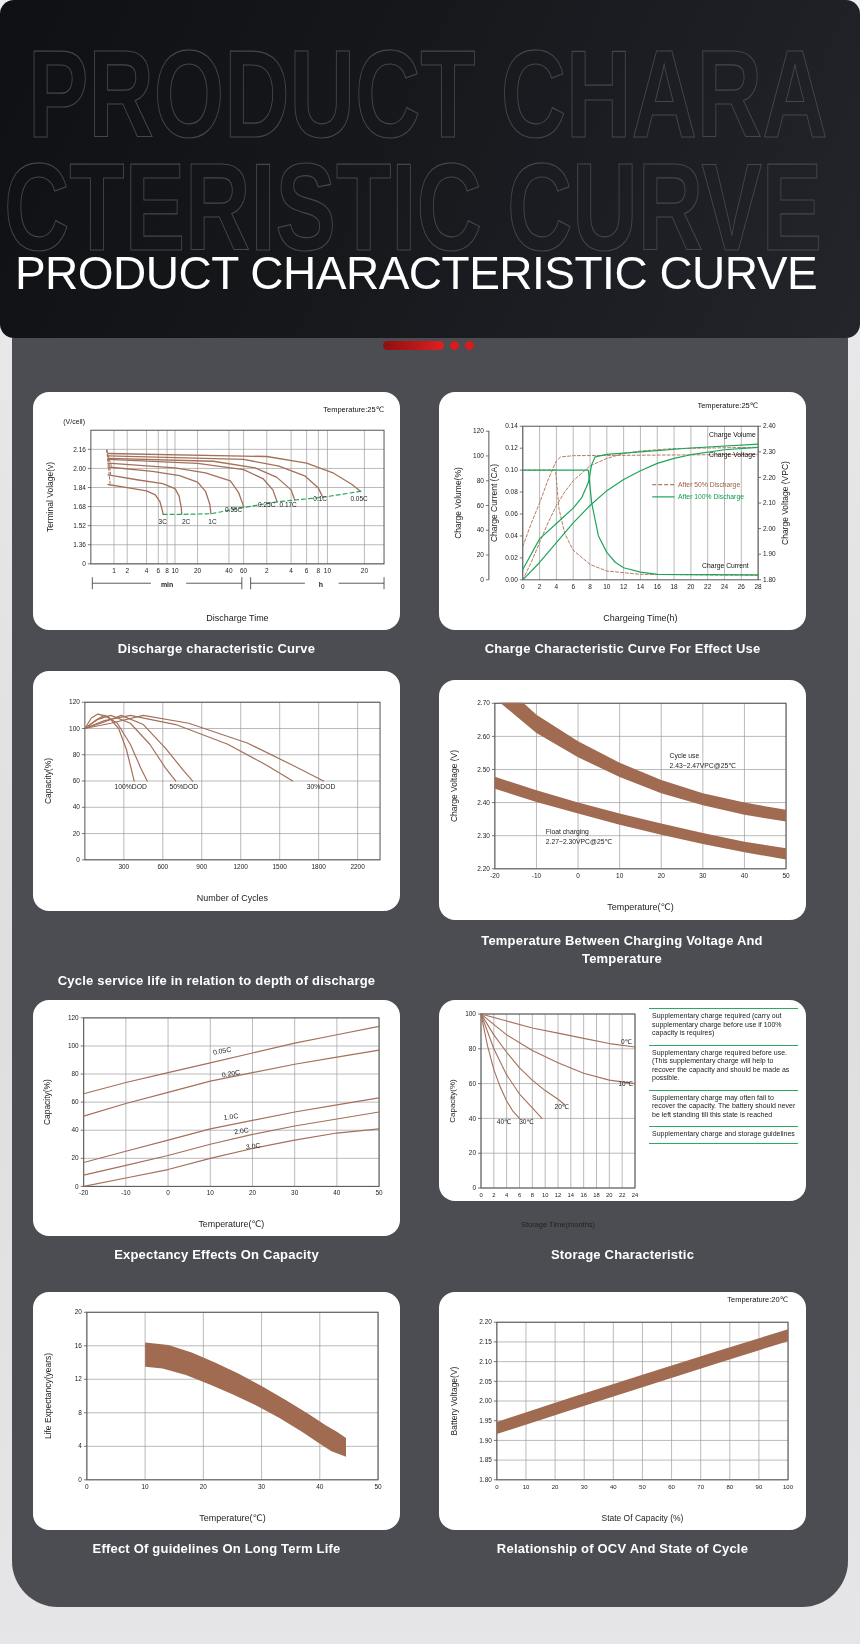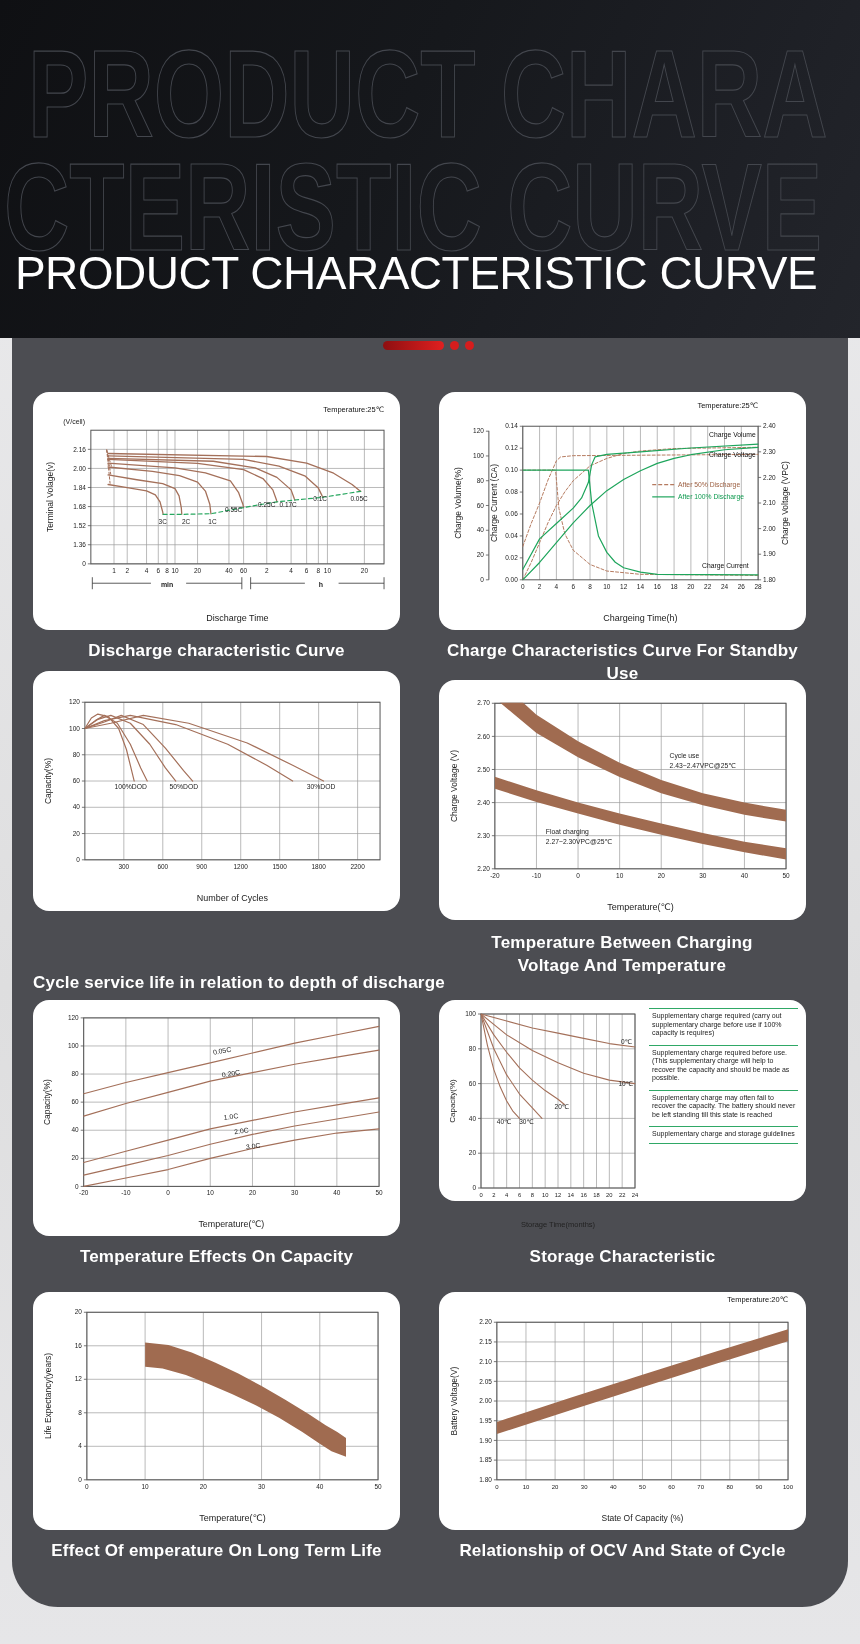--- a/index.html
+++ b/index.html
@@ -5,20 +5,21 @@
   html,body{margin:0;padding:0;}
   body{
     width:860px;height:1644px;position:relative;overflow:hidden;
     background:linear-gradient(180deg,#ededef 0%,#dededf 60%,#e6e6e8 100%);
     font-family:"Liberation Sans",sans-serif;
   }
   .hero{
     position:absolute;left:0;top:0;width:860px;height:338px;
     background:linear-gradient(115deg,#0f1013 0%,#16181c 45%,#1e2026 80%,#23252b 100%);
     overflow:hidden;
+    border-radius:14px;
   }
   .outline{
     position:absolute;font-weight:bold;line-height:1;white-space:nowrap;
     color:transparent;-webkit-text-stroke:1.2px #43464d;
     transform-origin:left top;
   }
   .o1{left:28px;top:32px;font-size:124px;transform:scaleX(0.73);}
   .o2{left:4px;top:145px;font-size:124px;transform:scaleX(0.73);}
   .hero h1{
     position:absolute;left:0;top:238px;width:808px;margin:12px;text-align:center;
@@ -39,21 +40,21 @@
   }
   .chartbox{position:absolute;left:4px;top:4px;right:4px;bottom:4px;}
   .storagebox{position:absolute;left:4px;top:2px;width:202px;height:230px;right:auto;bottom:auto;}
   .callouts{position:absolute;left:210px;top:8px;right:8px;}
   .callout{
     border-top:1px solid #2fa866;padding:3px 1px 4px 3px;margin-bottom:3px;
     font-size:7px;line-height:1.22;color:#1c1c1c;
   }
   .co4{border-bottom:1px solid #2fa866;}
   .caption{
-    position:absolute;color:#ffffff;font-weight:bold;font-size:17px;
+    position:absolute;color:#ffffff;font-weight:bold;font-size:13px;
     text-align:center;letter-spacing:0.2px;line-height:1.35;
   }
   svg text{font-family:"Liberation Sans","DejaVu Sans",sans-serif;}
 </style>
 </head>
 <body>
 
 <div class="hero">
   <div class="outline o1">PRODUCT CHARA</div>
   <div class="outline o2">CTERISTIC CURVE</div>
@@ -258,21 +259,21 @@
         <line x1="209.8" y1="100.83999999999999" x2="232.22" y2="100.83999999999999" stroke="#1ea55c" stroke-width="1.2"></line>
         <text x="316" y="11.519999999999982" text-anchor="end" font-size="7.5" fill="#111">Temperature:25℃</text>
         <text x="313.64" y="40.78" text-anchor="end" font-size="6.8" fill="#111">Charge Volume</text>
         <text x="313.64" y="60.8" text-anchor="end" font-size="6.8" fill="#111">Charge Voltage</text>
         <text x="306.56" y="172.45" text-anchor="end" font-size="6.8" fill="#111">Charge Current</text>
         <text x="235.76000000000002" y="90.83" text-anchor="start" font-size="6.8" fill="#9c5f41">After 50% Discharge</text>
         <text x="235.76000000000002" y="103.14999999999999" text-anchor="start" font-size="6.8" fill="#0f9b50">After 100% Discharge</text>
       </svg></div>
 </div>
 <div class="caption" style="left:33px;top:640px;width:367px">Discharge characteristic Curve</div>
-<div class="caption" style="left:439px;top:640px;width:367px">Charge Characteristics Curve For Standby Use</div>
+<div class="caption" style="left:439px;top:640px;width:367px">Charge Characteristic Curve For Effect Use</div>
 
 <div class="card" style="left:33px;top:671px;height:240px">
   <div class="chartbox"><svg viewBox="0 0 360 230" width="100%" height="100%">
         <line x1="87.072" y1="26" x2="87.072" y2="184" stroke="#9c9c9c" stroke-width="0.7"></line>
         <line x1="126.144" y1="26" x2="126.144" y2="184" stroke="#9c9c9c" stroke-width="0.7"></line>
         <line x1="165.216" y1="26" x2="165.216" y2="184" stroke="#9c9c9c" stroke-width="0.7"></line>
         <line x1="204.288" y1="26" x2="204.288" y2="184" stroke="#9c9c9c" stroke-width="0.7"></line>
         <line x1="243.36" y1="26" x2="243.36" y2="184" stroke="#9c9c9c" stroke-width="0.7"></line>
         <line x1="282.432" y1="26" x2="282.432" y2="184" stroke="#9c9c9c" stroke-width="0.7"></line>
         <line x1="321.504" y1="26" x2="321.504" y2="184" stroke="#9c9c9c" stroke-width="0.7"></line>
@@ -502,21 +503,21 @@
         <text x="81.43" y="121.62" text-anchor="middle" font-size="6.5" fill="#222">30℃</text>
         <text x="59.099999999999994" y="121.62" text-anchor="middle" font-size="6.5" fill="#222">40℃</text>
       </svg></div>
   <div class="callouts">
     <div class="callout">Supplementary charge required (carry out supplementary charge before use if 100% capacity is requires)</div>
     <div class="callout">Supplementary charge required before use.(This supplementary charge will help to recover the capacity and should be made as possible.</div>
     <div class="callout">Supplementary charge may often fail to recover the capacity. The battery should never be left standing till this state is reached</div>
     <div class="callout co4">Supplementary charge and storage guidelines</div>
   </div>
 </div>
-<div class="caption" style="left:33px;top:1246px;width:367px">Temperature Effects On Capacity</div>
+<div class="caption" style="left:33px;top:1246px;width:367px">Expectancy Effects On Capacity</div>
 <div class="caption" style="left:439px;top:1246px;width:367px">Storage Characteristic</div>
 
 <div class="card" style="left:33px;top:1292px;height:238px">
   <div class="chartbox"><svg viewBox="0 0 360 230" width="100%" height="100%">
         <line x1="50" y1="16" x2="50" y2="184" stroke="#9c9c9c" stroke-width="0.7"></line>
         <line x1="108.4" y1="16" x2="108.4" y2="184" stroke="#9c9c9c" stroke-width="0.7"></line>
         <line x1="166.8" y1="16" x2="166.8" y2="184" stroke="#9c9c9c" stroke-width="0.7"></line>
         <line x1="225.2" y1="16" x2="225.2" y2="184" stroke="#9c9c9c" stroke-width="0.7"></line>
         <line x1="283.6" y1="16" x2="283.6" y2="184" stroke="#9c9c9c" stroke-width="0.7"></line>
         <line x1="342" y1="16" x2="342" y2="184" stroke="#9c9c9c" stroke-width="0.7"></line>
@@ -611,14 +612,14 @@
         <line x1="54" y1="65.50000000000001" x2="51" y2="65.50000000000001" stroke="#555" stroke-width="0.8"></line>
         <text x="49" y="67.70000000000002" text-anchor="end" font-size="6.5" fill="#222">2.10</text>
         <line x1="54" y1="45.750000000000114" x2="51" y2="45.750000000000114" stroke="#555" stroke-width="0.8"></line>
         <text x="49" y="47.95000000000012" text-anchor="end" font-size="6.5" fill="#222">2.15</text>
         <line x1="54" y1="26" x2="51" y2="26" stroke="#555" stroke-width="0.8"></line>
         <text x="49" y="28.2" text-anchor="end" font-size="6.5" fill="#222">2.20</text>
         <text x="14" y="105" text-anchor="middle" font-size="8.5" fill="#222" transform="rotate(-90 14 105)">Battery Voltage(V)</text>
         <text x="346" y="5.460000000000008" text-anchor="end" font-size="7.5" fill="#111">Temperature:20℃</text>
       </svg></div>
 </div>
-<div class="caption" style="left:33px;top:1540px;width:367px">Effect Of emperature On Long Term Life</div>
+<div class="caption" style="left:33px;top:1540px;width:367px">Effect Of guidelines On Long Term Life</div>
 <div class="caption" style="left:439px;top:1540px;width:367px">Relationship of OCV And State of Cycle</div>
 
 </body></html>

